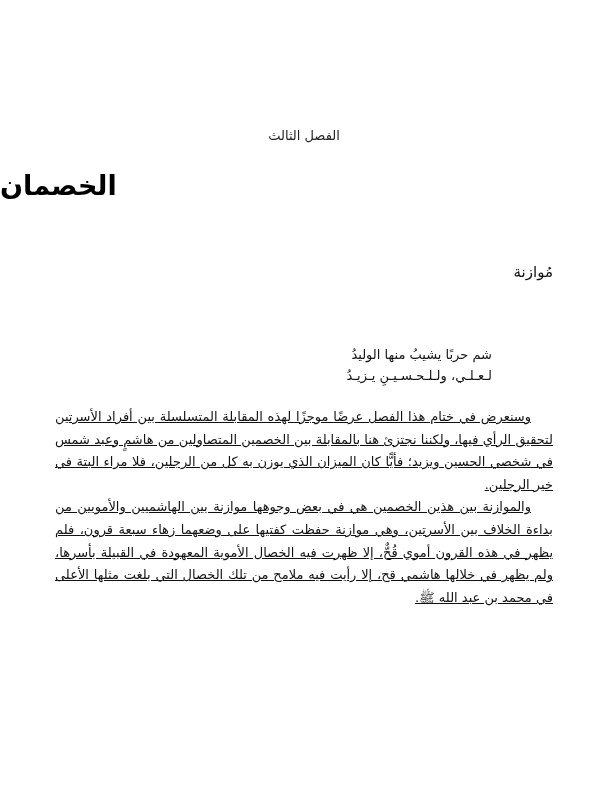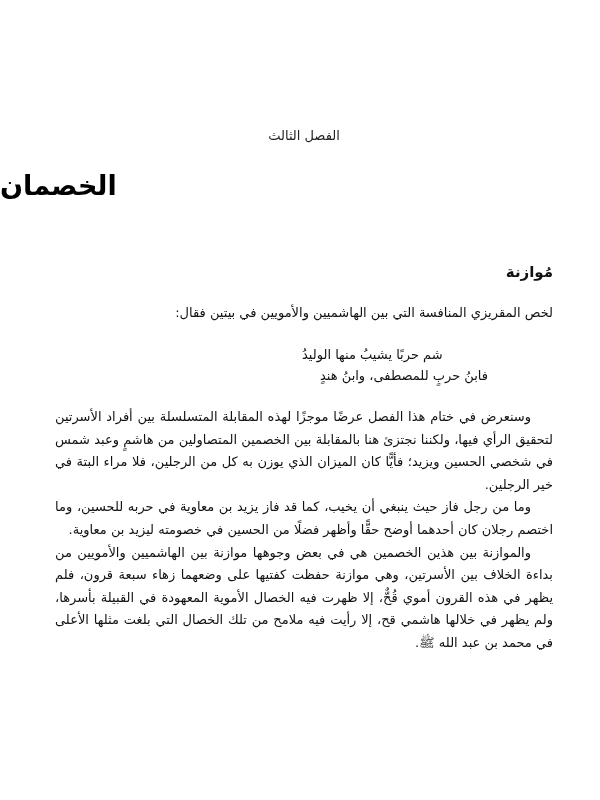--- a/index.html
+++ b/index.html
@@ -37,21 +37,21 @@
       text-align: left;
       font-size: 27px;
       font-weight: bold;
       color: #000;
     }
     .section-heading {
       position: absolute;
       top: 263px;
       right: 55px;
       font-size: 15px;
-      font-weight: bold;
+      font-weight: normal;
       color: #111;
     }
     .intro {
       position: absolute;
       top: 305px;
       right: 55px;
       left: 55px;
       font-size: 13px;
       text-align: right;
     }
@@ -65,62 +65,61 @@
     .poem-line {
       display: flex;
       flex-direction: row;
       justify-content: flex-start;
       height: 21px;
       line-height: 21px;
     }
     .hemistich {
       display: inline-block;
       width: 190px;
-      text-align: left;
+      text-align: right;
       white-space: nowrap;
     }
     .hemistich.second {
       margin-right: 18px;
     }
     .body-text {
       position: absolute;
       top: 406px;
       right: 55px;
       left: 55px;
       font-size: 13px;
       line-height: 22.6px;
       text-align: justify;
       text-align-last: right;
     }
     .body-text p {
       margin: 0 0 0 0;
       text-indent: 22px;
+      text-decoration: underline;
     }
   </style>
 </head>
 <body>
 
 <div class="page">
 
   <div class="chapter-label">الفصل الثالث</div>
 
   <div class="chapter-title">الخصمان</div>
 
   <div class="section-heading">مُوازنة</div>
 
-  <div class="intro">لخص المقريزي المنافسة التي بين الهاشميين والأمويين في بيتين فقال:</div>
 
   <div class="poem">
     <div class="poem-line">
       <span class="hemistich second">شم حربًا يشيبُ منها الوليدُ</span>
     </div>
     <div class="poem-line">
-      <span class="hemistich first">فابنُ حربٍ للمصطفى، وابنُ هندٍ</span>
+      <span class="hemistich second">لـعـلـي، ولـلـحـسـيـنِ يـزيـدُ</span>
     </div>
   </div>
 
   <div class="body-text">
     <p>وسنعرض في ختام هذا الفصل عرضًا موجزًا لهذه المقابلة المتسلسلة بين أفراد الأسرتين لتحقيق الرأي فيها، ولكننا نجتزئ هنا بالمقابلة بين الخصمين المتصاولين من هاشمٍ وعبد شمس في شخصي الحسين ويزيد؛ فأيًّا كان الميزان الذي يوزن به كل من الرجلين، فلا مراء البتة في خير الرجلين.</p>
-    <p>وما من رجل فاز حيث ينبغي أن يخيب، كما قد فاز يزيد بن معاوية في حربه للحسين، وما اختصم رجلان كان أحدهما أوضح حقًّا وأظهر فضلًا من الحسين في خصومته ليزيد بن معاوية.</p>
     <p>والموازنة بين هذين الخصمين هي في بعض وجوهها موازنة بين الهاشميين والأمويين من بداءة الخلاف بين الأسرتين، وهي موازنة حفظت كفتيها على وضعهما زهاء سبعة قرون، فلم يظهر في هذه القرون أموي قُحٌّ، إلا ظهرت فيه الخصال الأموية المعهودة في القبيلة بأسرها، ولم يظهر في خلالها هاشمي قح، إلا رأيت فيه ملامح من تلك الخصال التي بلغت مثلها الأعلى في محمد بن عبد الله ﷺ.</p>
   </div>
 
 </div>
 
 </body></html>

